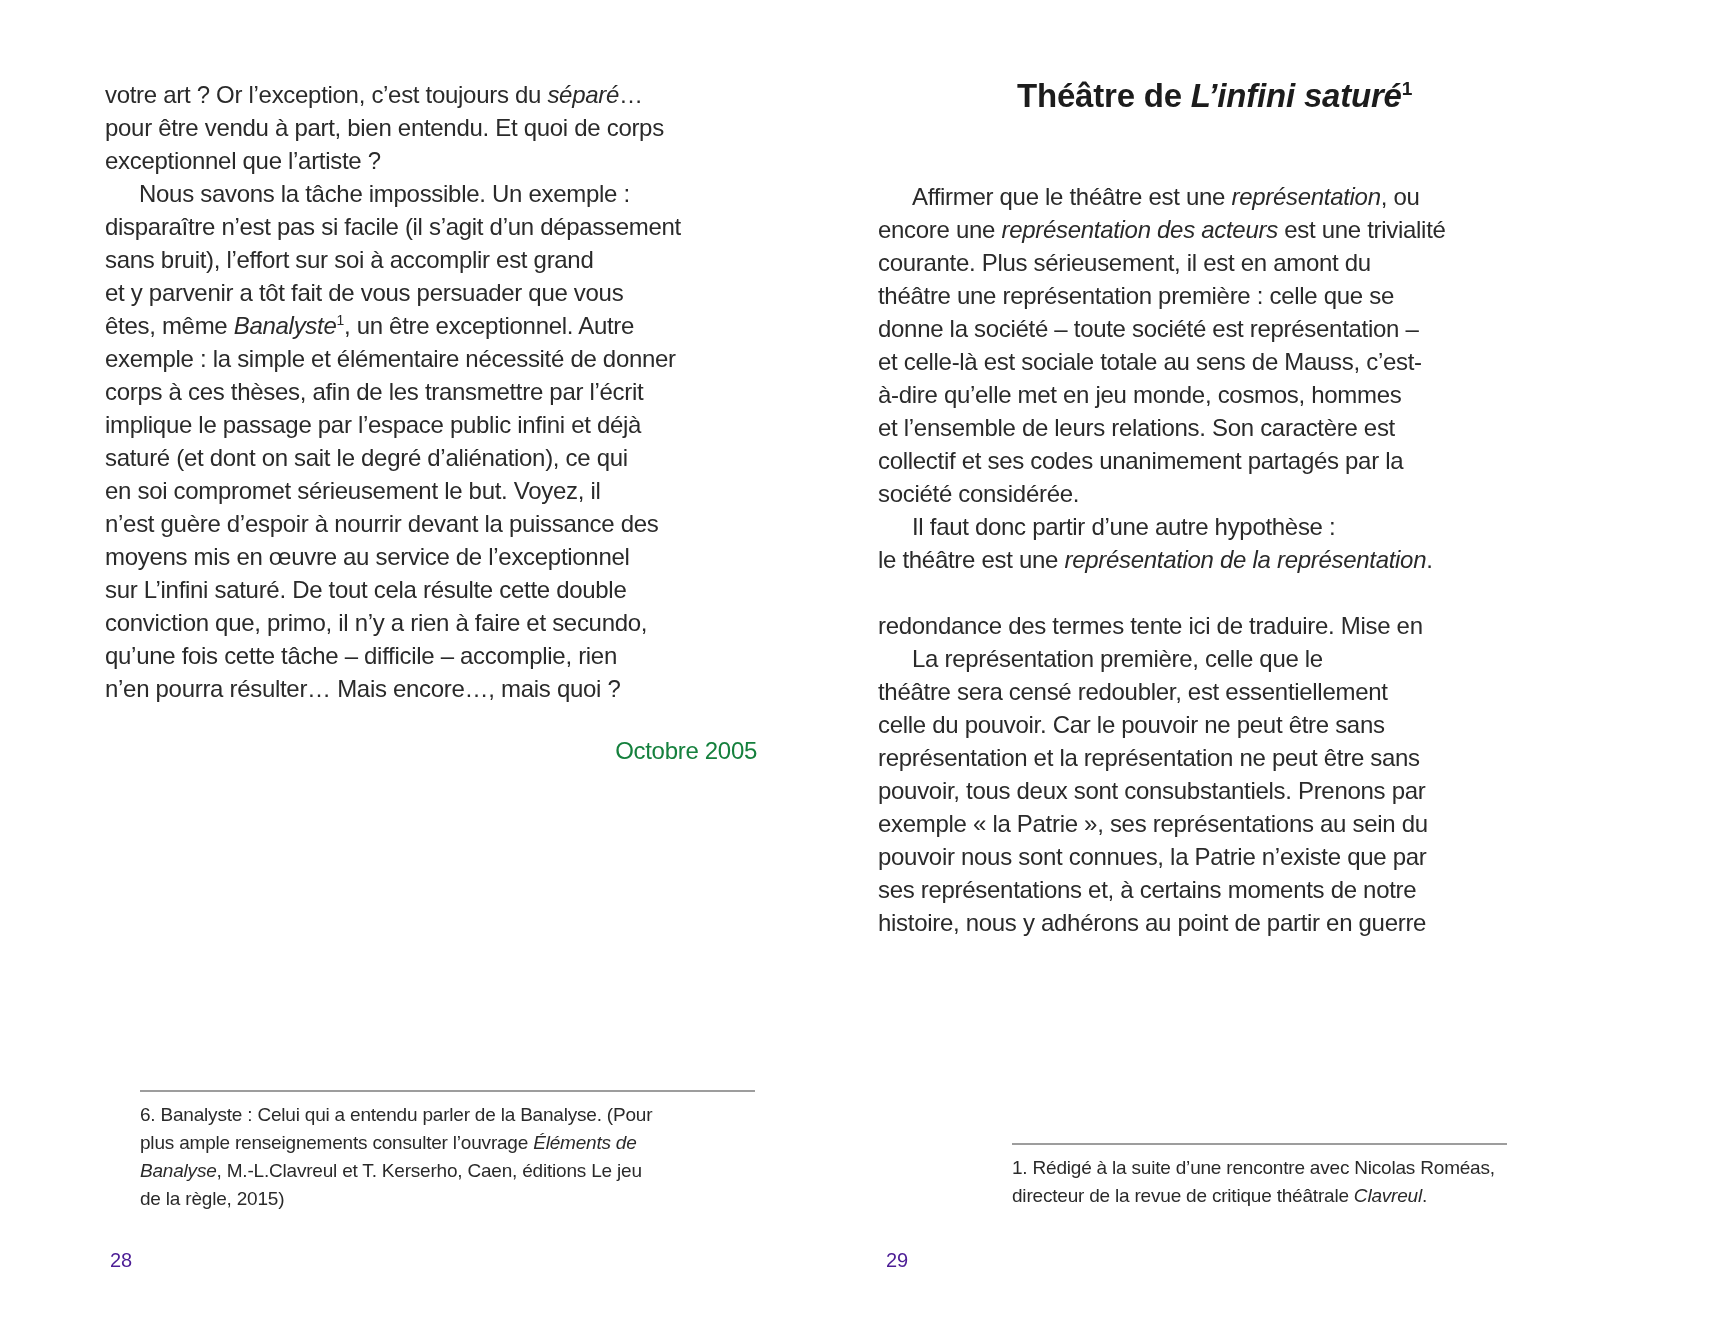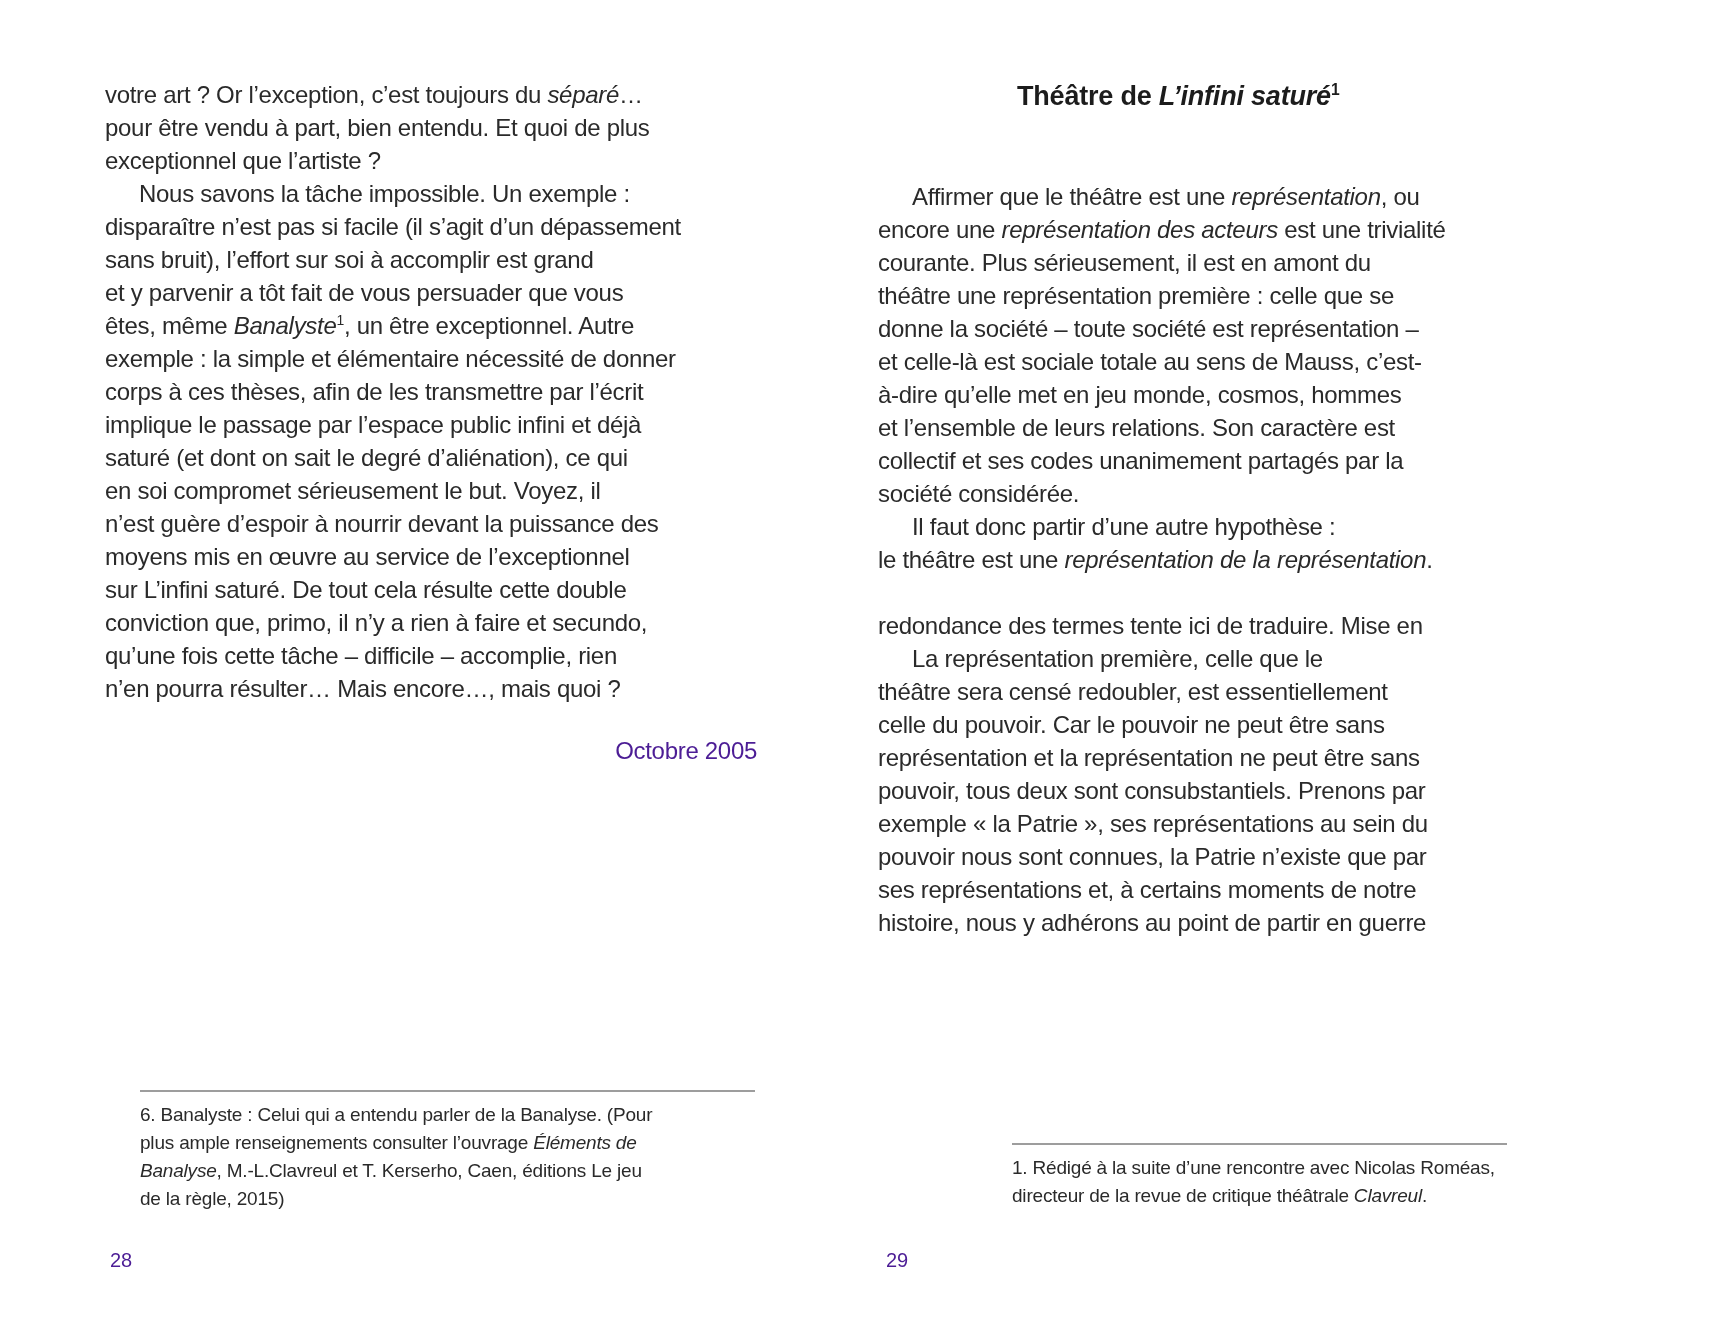--- a/index.html
+++ b/index.html
@@ -28,34 +28,34 @@
 
   .para { margin: 0; }
   .para.indent { text-indent: 34px; }
 
   .it { font-style: italic; }
   sup { font-size: 0.58em; line-height: 0; vertical-align: super; }
 
   .chapter-title {
     position: absolute; top: 78px; left: 139px;
     margin: 0;
-    font-size: 27px; line-height: 36px;
+    font-size: 33px; line-height: 36px;
     font-weight: 600;
     letter-spacing: -0.2px;
     color: #1c1c1c;
     white-space: nowrap;
   }
 
   .dateline {
     position: absolute; top: 734px; left: 0; right: 0;
     margin: 0;
     text-align: right;
     font-size: 24px; line-height: 33px;
     letter-spacing: -0.3px;
-    color: #4c1d95;
+    color: #15803d;
   }
 
   .footnote { position: absolute; }
   .page.left  .footnote { left: 35px;  right: 2px; top: 1090px; }
   .page.right .footnote { left: 134px; right: 5px; top: 1143px; }
 
   .footnote-rule {
     border: 0; margin: 0 0 9px 0;
     border-top: 2px solid #9d9d9d;
     width: 100%;
@@ -75,21 +75,21 @@
   .page.left  .pagenum { left: 5px; }
   .page.right .pagenum { left: 8px; }
 </style>
 </head>
 <body>
 
 <div class="spread">
 
   <section class="page left">
     <div class="body-text">
-      <p class="para"><span>votre art ? Or l’exception, c’est toujours du </span><span class="it">séparé</span><span>…</span><br><span>pour être vendu à part, bien entendu. Et quoi de plus</span><br><span>exceptionnel que l’artiste ?</span></p>
+      <p class="para"><span>votre art ? Or l’exception, c’est toujours du </span><span class="it">séparé</span><span>…</span><br><span>pour être vendu à part, bien entendu. Et quoi de corps</span><br><span>exceptionnel que l’artiste ?</span></p>
       <p class="para indent"><span>Nous savons la tâche impossible. Un exemple :</span><br><span>disparaître n’est pas si facile (il s’agit d’un dépassement</span><br><span>sans bruit), l’effort sur soi à accomplir est grand</span><br><span>et y parvenir a tôt fait de vous persuader que vous</span><br><span>êtes, même </span><span class="it">Banalyste</span><sup>1</sup><span>, un être exceptionnel. Autre</span><br><span>exemple : la simple et élémentaire nécessité de donner</span><br><span>corps à ces thèses, afin de les transmettre par l’écrit</span><br><span>implique le passage par l’espace public infini et déjà</span><br><span>saturé (et dont on sait le degré d’aliénation), ce qui</span><br><span>en soi compromet sérieusement le but. Voyez, il</span><br><span>n’est guère d’espoir à nourrir devant la puissance des</span><br><span>moyens mis en œuvre au service de l’exceptionnel</span><br><span>sur L’infini saturé. De tout cela résulte cette double</span><br><span>conviction que, primo, il n’y a rien à faire et secundo,</span><br><span>qu’une fois cette tâche – difficile – accomplie, rien</span><br><span>n’en pourra résulter… Mais encore…, mais quoi ?</span></p>
     </div>
 
     <p class="dateline">Octobre 2005</p>
 
     <div class="footnote">
       <hr class="footnote-rule">
       <p class="fn-text"><span>6. Banalyste : Celui qui a entendu parler de la Banalyse. (Pour</span><br><span>plus ample renseignements consulter l’ouvrage </span><span class="it">Éléments de</span><br><span class="it">Banalyse</span><span>, M.-L.Clavreul et T. Kerserho, Caen, éditions Le jeu</span><br><span>de la règle, 2015)</span></p>
     </div>
 

